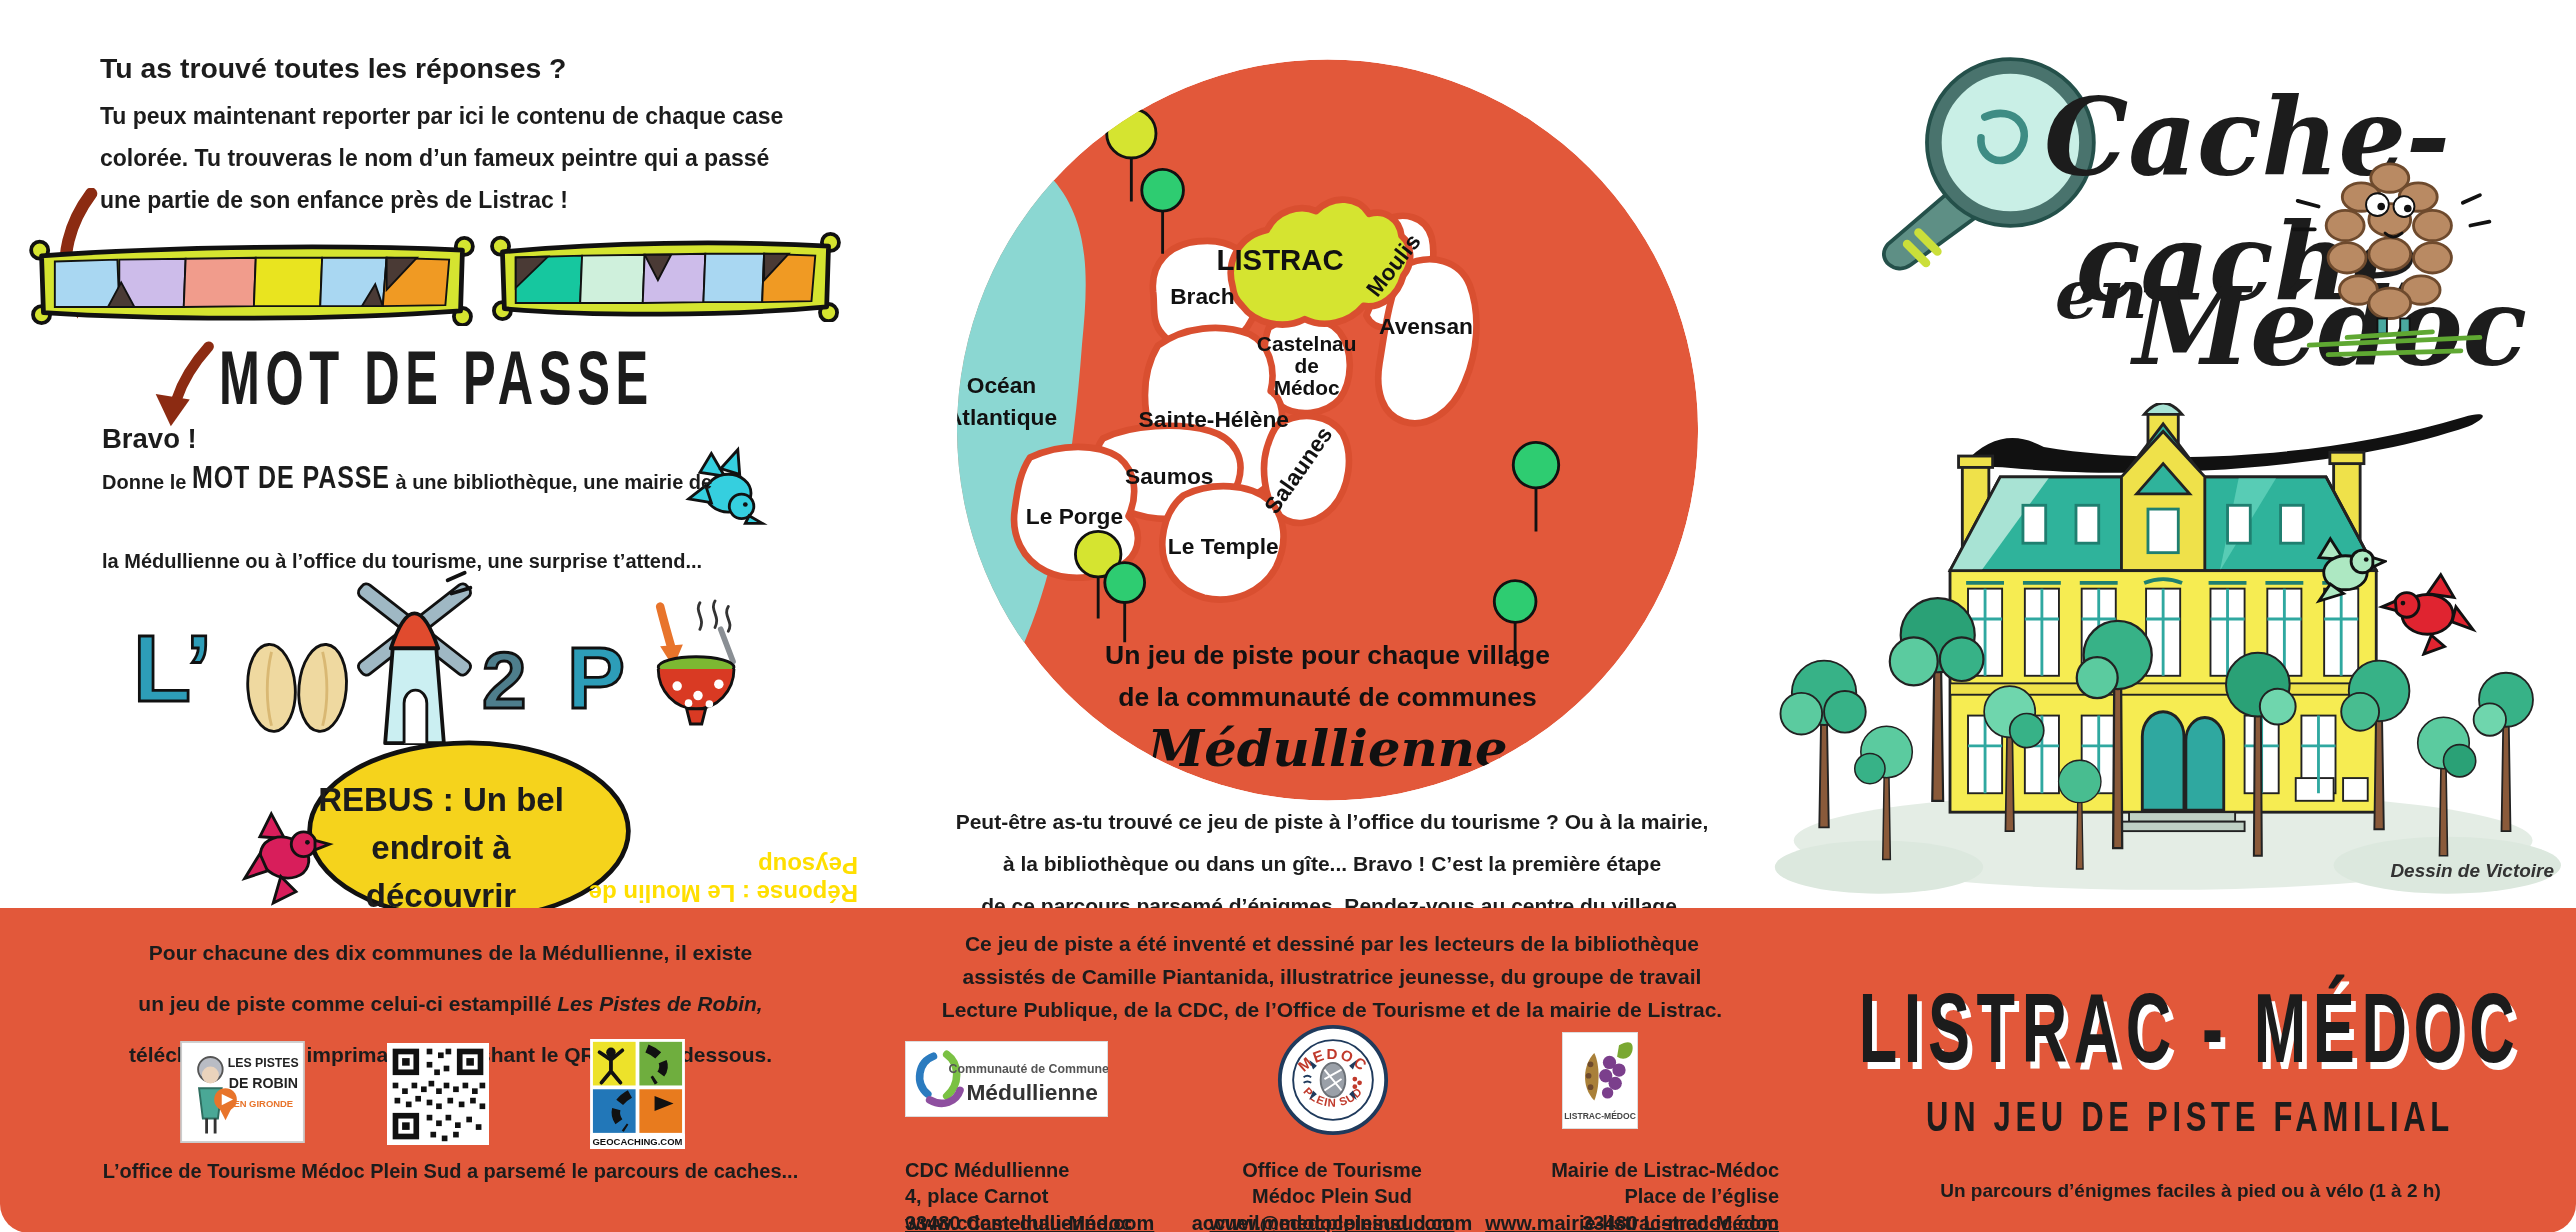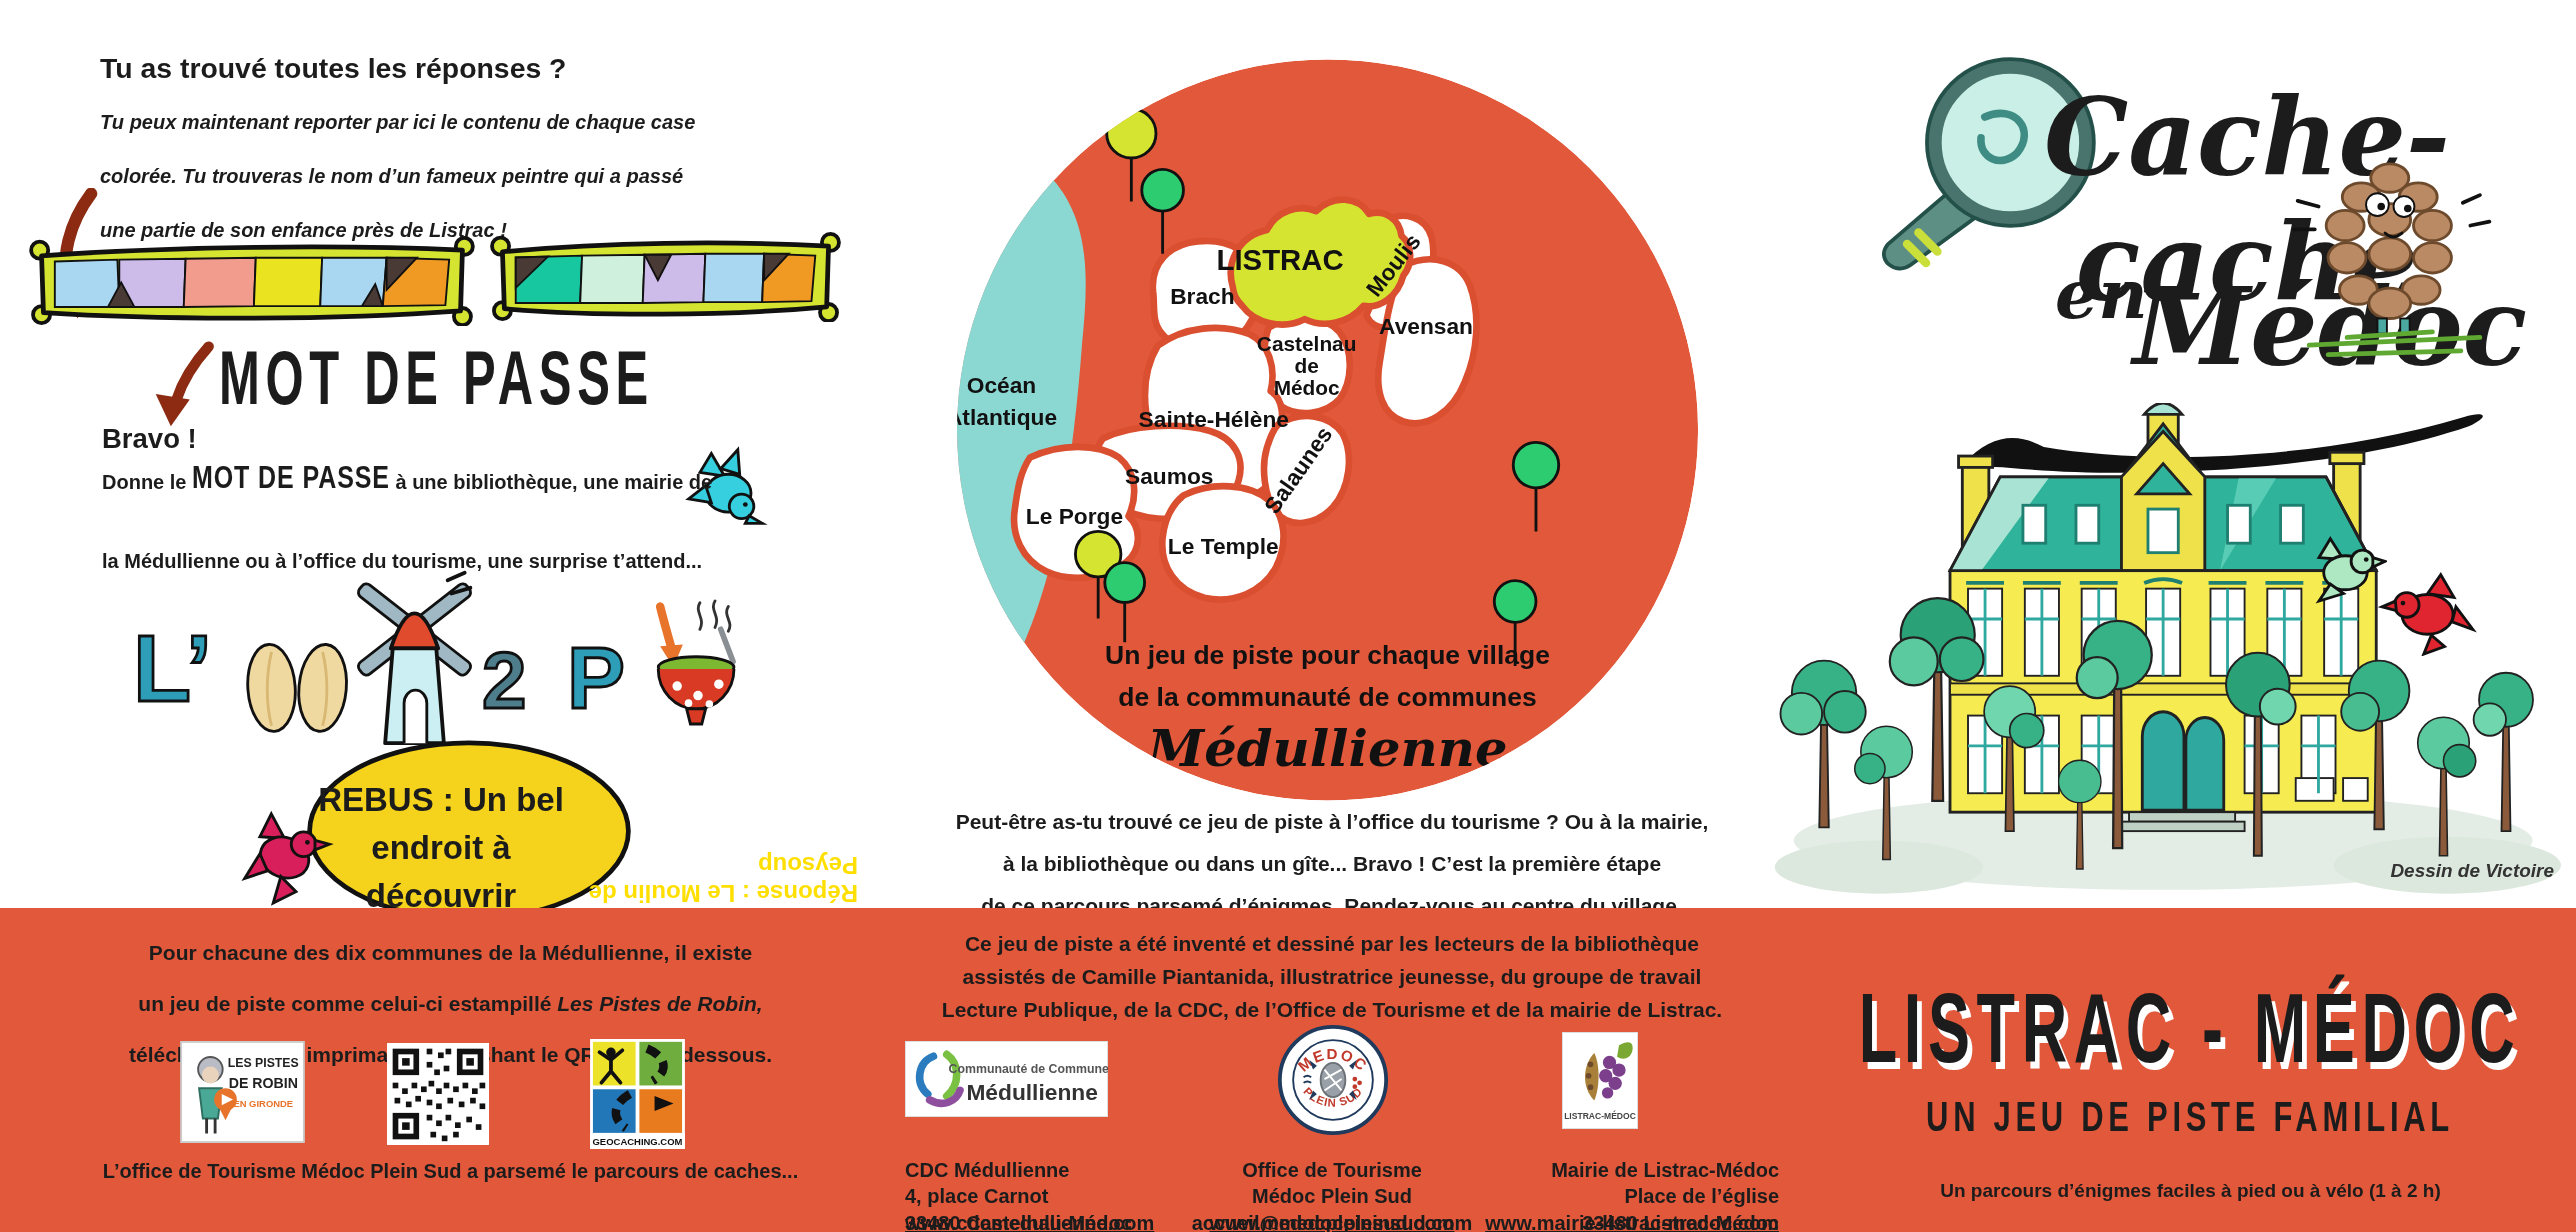--- a/index.html
+++ b/index.html
@@ -1,17 +1,17 @@
 <!DOCTYPE html>
 <html style="font-size:15px"><head>
 <meta charset="utf-8">
 <style>
   html,body{margin:0;padding:0;background:#ffffff;}
   .page{position:relative;width:2576px;height:1233px;background:#ffffff;overflow:hidden;
-        font-family:"Liberation Sans",sans-serif;color:#1c1c1c;}
+        font-family:"Liberation Sans",sans-serif;color:#1c1c1c;border-radius:29px;}
   .abs{position:absolute;}
   .hand{font-weight:bold;}
   .pre{white-space:pre-line;}
   .center{text-align:center;}
   
   .tall{display:inline-block;transform:scaleY(1.55);transform-origin:center top;
         font-family:"Liberation Sans",sans-serif;font-weight:bold;letter-spacing:5.7px;}
   .tall-inline{display:inline-block;transform:scaleY(1.25);transform-origin:center bottom;
         font-weight:bold;letter-spacing:0.9px;}
   .script{font-family:"DejaVu Serif",serif;font-style:italic;font-weight:bold;}
@@ -19,21 +19,21 @@
   .url{text-decoration:underline;}
   .band{background:#E2583A;}
   .bubble-text{font-weight:bold;}
 </style>
 </head>
 <body>
 
 <div class="page">
 
   <div class="abs hand" style="left:100px;top:52px;font-size:28.4px;">Tu as trouvé toutes les réponses ?</div>
-  <div class="abs hand pre" style="left:100px;top:95px;font-size:20px;line-height:54px;width:787px;font-style:italic;">Tu peux maintenant reporter par ici le contenu de chaque case
+  <div class="abs hand pre" style="left:100px;top:95px;font-size:23px;line-height:42px;width:787px;">Tu peux maintenant reporter par ici le contenu de chaque case
 colorée. Tu trouveras le nom d’un fameux peintre qui a passé
 une partie de son enfance près de Listrac !</div>
 
   <svg class="abs" style="left:36px;top:188px;" width="81" height="137" viewBox="0 0 85 145">
     <path d="M58,6 C34,38 26,74 34,104" fill="none" stroke="#8C2B12" stroke-width="13" stroke-linecap="round"></path>
     <polygon points="10,96 44,138 52,88" fill="#8C2B12"></polygon>
   </svg>
 
   <svg class="abs" style="left:28.4px;top:235px;" width="448" height="91" viewBox="0 0 472 96">
     <circle cx="12" cy="16" r="9" fill="#D5E430" stroke="#111" stroke-width="4"></circle>

